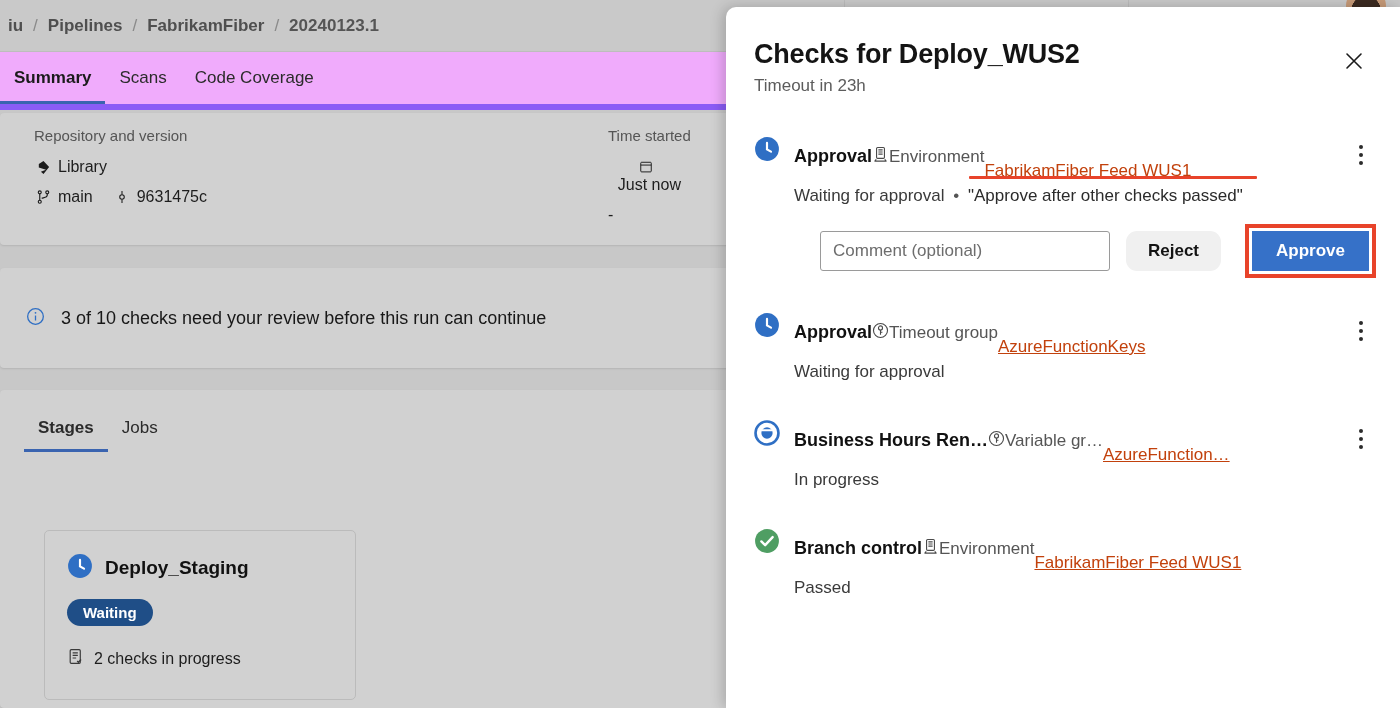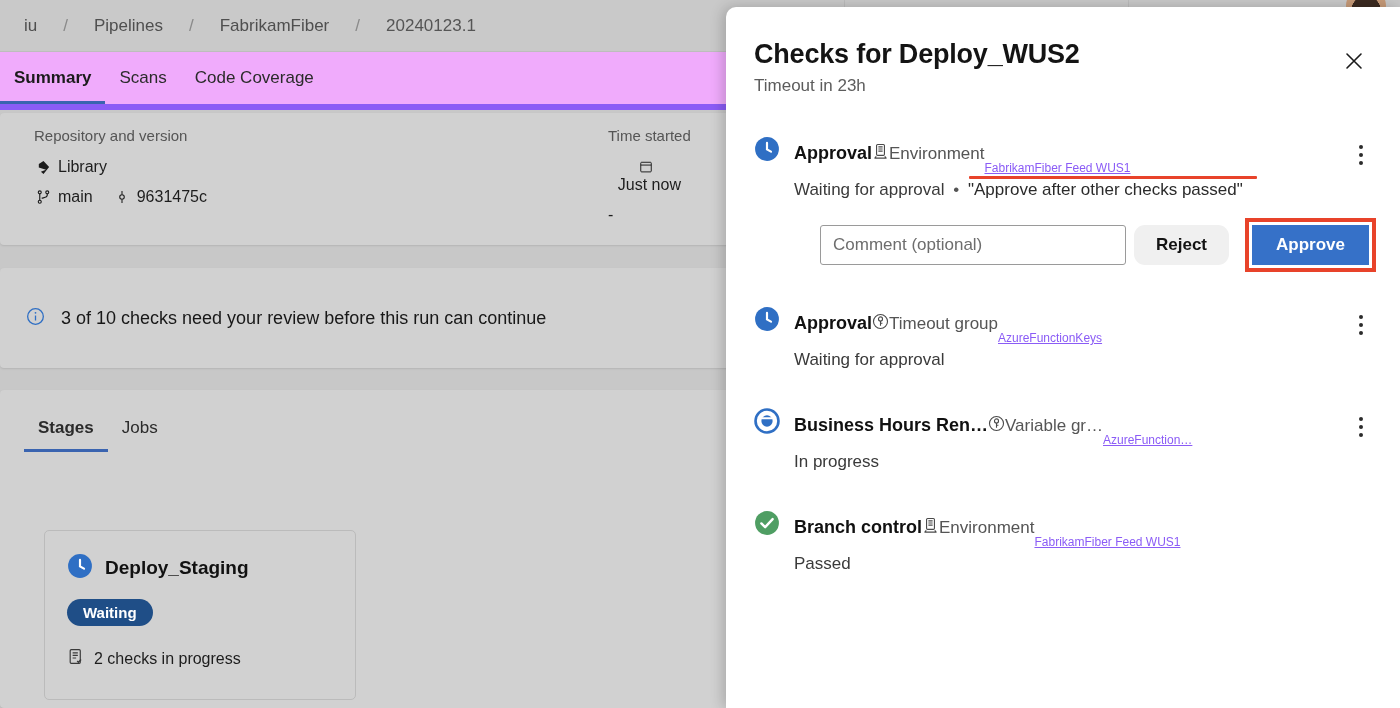--- a/index.html
+++ b/index.html
@@ -23,21 +23,21 @@
   }
   .bg-topbar .divider {
     position: absolute; top: 0; width: 1px; height: 52px; background: #bcbcbc;
   }
   .breadcrumb {
     position: absolute; left: 0; top: 5px; height: 42px;
     display: flex; align-items: center; gap: 0px;
     font-size: 17px; color: #4a4a4a;
     white-space: nowrap;
   }
-  .breadcrumb .crumb { padding: 0 24px; color: #4f4f4f; }
+  .breadcrumb .crumb { padding: 0 8px; color: #4f4f4f; font-weight: bold; }
   .breadcrumb .crumb.last { color: #555; }
   .breadcrumb .sep { color: #8a8a8a; padding: 0 2px; }
 
   
   .tabrow {
     position: absolute; left: 0; top: 52px; width: 1400px; height: 58px;
     background: #f0abfc;
     border-bottom: 6px solid #8b5cf6;
   }
   .tabrow .tabs { position: absolute; left: 0; bottom: 0; display: flex; align-items: flex-end; height: 58px; }
@@ -111,39 +111,39 @@
   }
 
   .checks-list { margin-top: 36px; }
   .check-item { position: relative; padding: 0 24px 0 28px; }
   .check-row { display: flex; align-items: flex-start; gap: 14px; }
   .status-ico { flex: none; width: 26px; height: 26px; margin-top: 4px; }
   .check-body { flex: 1 1 auto; min-width: 0; }
   .check-head { display: flex; align-items: center; gap: 0; white-space: nowrap; }
   .check-name { font-size: 18px; font-weight: bold; color: #111; }
   .res-type { font-size: 17px; color: #555; }
-  .res-link { font-size: 12px; color: #8b5cf6; text-decoration: underline; cursor: pointer; margin-top: 29px; }
+  .res-link { font-size: 17px; color: #c2410c; text-decoration: underline; cursor: pointer; margin-top: 29px; }
   .check-state { font-size: 17px; color: #3a3a3a; margin-top: 5px; white-space: nowrap; }
   .check-state .dot-sep { color: #555; padding: 0 4px; }
   .check-state .quote { color: #2b2b2b; position: relative; }
   .kebab {
     position: absolute; right: 26px; top: 8px;
     width: 26px; height: 30px; display: flex; flex-direction: column;
     align-items: center; justify-content: center; gap: 4px; cursor: pointer;
     background: none; border: none;
   }
   .kebab i { display:block; width: 4px; height: 4px; border-radius: 50%; background: #2b2b2b; }
 
   
   .ann-underline {
     position: absolute; height: 3px; background: #e8432a; border-radius: 1px;
   }
 
   
-  .approve-row { display: flex; align-items: center; gap: 0px; margin: 18px 0 0 66px; }
+  .approve-row { display: flex; align-items: center; gap: 8px; margin: 18px 0 0 66px; }
   .comment-input {
     width: 316px; height: 40px; border: 1px solid #9a9a9a; border-radius: 3px;
     font-size: 17px; color: #111; padding: 0 12px; background: #fff;
     font-family: "Liberation Sans", sans-serif;
   }
   .comment-input::placeholder { color: #6d6d6d; }
   .btn {
     height: 40px; font-size: 17px; font-weight: bold; border: none; cursor: pointer;
     font-family: "Liberation Sans", sans-serif;
   }

